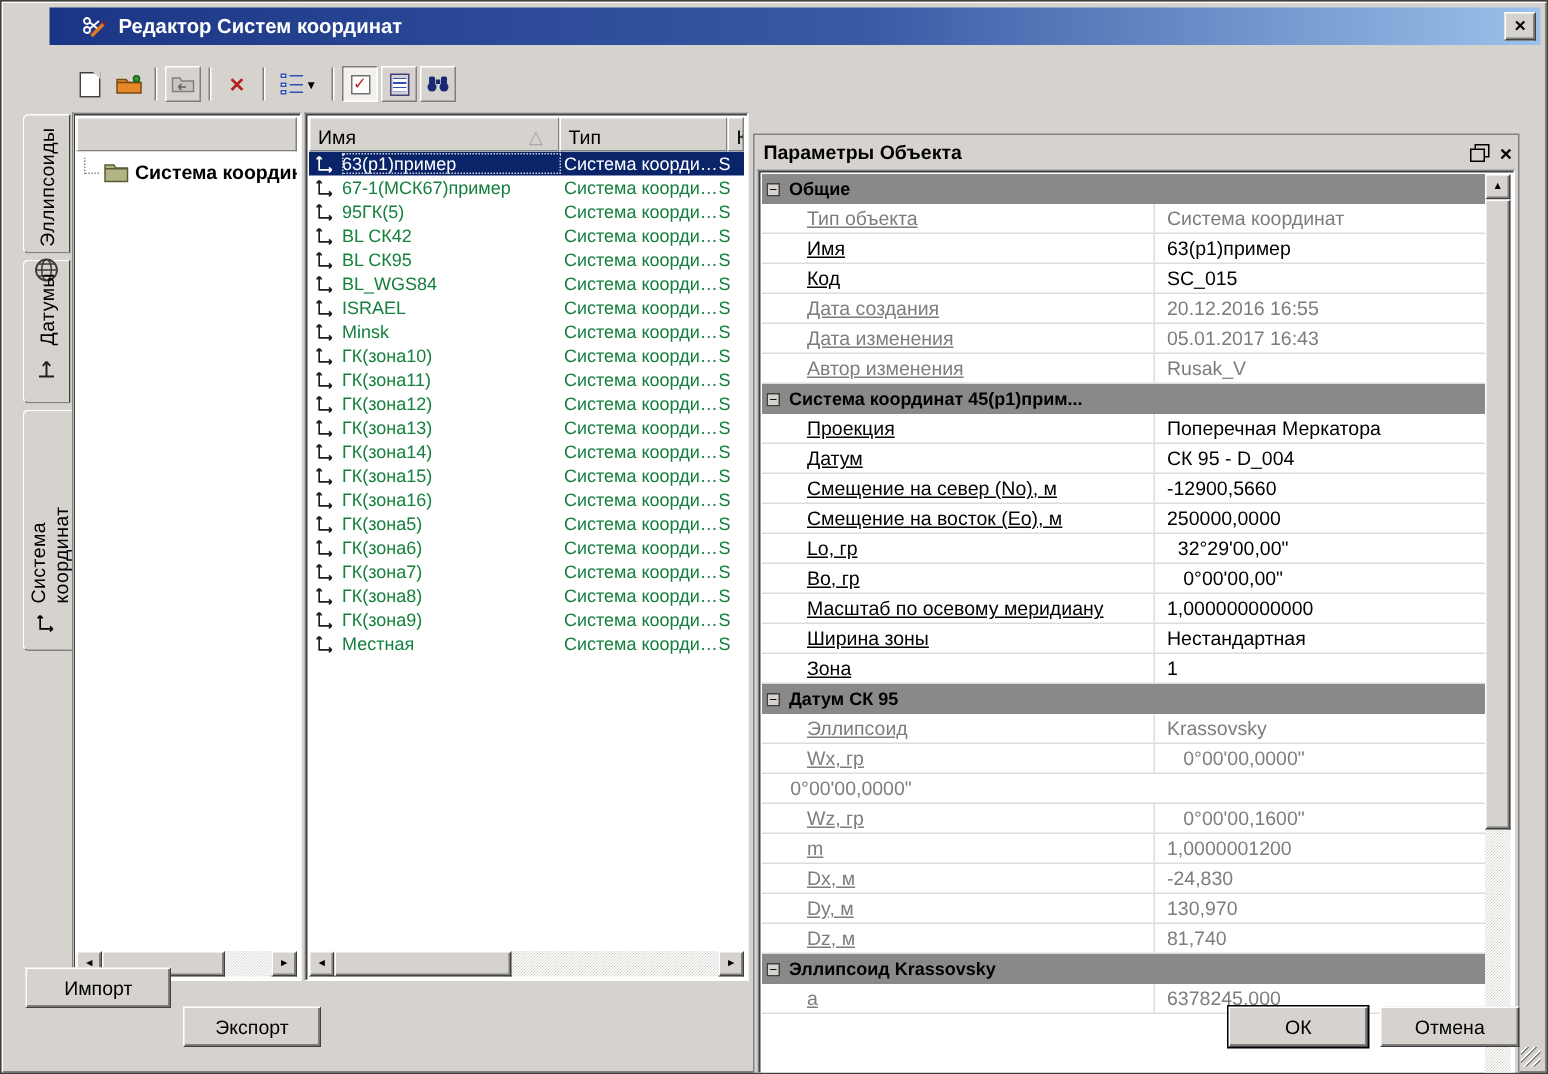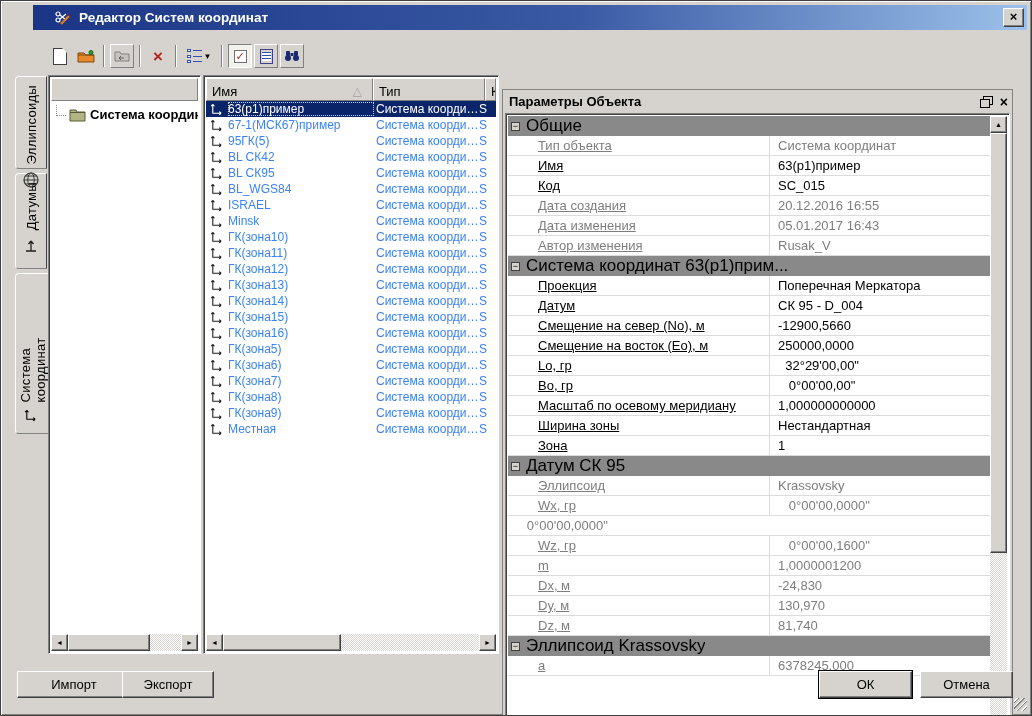--- a/index.html
+++ b/index.html
@@ -79,21 +79,21 @@
   .hthumb { position:absolute; top:0; height:17px; background:#d6d3ce; border:1px solid;
     border-color:#fff #404040 #404040 #fff; box-shadow:inset -1px -1px 0 #808080; }
 
   
   .list-panel { left:202px; top:74px; width:296px; height:579px; }
   .list-header { position:absolute; left:2px; top:2px; right:2px; height:23px; display:flex; }
   .lh-cell { height:23px; padding:3px 4px 0 5px; font-size:13px; color:#000; display:flex; align-items:center; overflow:hidden; white-space:nowrap; }
   .lh-name { width:170px; } .lh-type { width:114px; } .lh-code { flex:1; }
   .sort-tri { margin-left:auto; margin-right:6px; color:#a0a0a0; font-size:12px; }
   .list-body { position:absolute; left:2px; top:25px; right:2px; bottom:19px; overflow:hidden; background:#fff; }
-  .lrow { display:flex; align-items:center; height:16px; font-size:12px; white-space:nowrap; color:#3b82f6; cursor:default; }
+  .lrow { display:flex; align-items:center; height:16px; font-size:12px; white-space:nowrap; color:#15803d; cursor:default; }
   .licon { width:22px; padding-left:4px; flex:0 0 auto; color:#202020; display:flex; align-items:center; }
   .licon svg { display:block; }
   .lname { width:146px; overflow:hidden; text-overflow:clip; }
   .ltype { width:105px; overflow:hidden; text-overflow:ellipsis; padding-left:2px; }
   .lcode { flex:1; overflow:hidden; }
   .lrow.sel { background:#0a246a; color:#fff; }
   .lrow.sel .licon { color:#fff; }
   .lrow.sel .lname { outline:1px dotted #d0d0d0; outline-offset:-1px; }
 
   
@@ -102,21 +102,21 @@
   .props-title { font-weight:bold; font-size:13px; color:#000; flex:1; }
   .float-icon { width:12px; height:11px; position:relative; margin-right:8px; }
   .float-icon::before { content:""; position:absolute; left:3px; top:0; width:8px; height:7px; border:1px solid #000; }
   .float-icon::after { content:""; position:absolute; left:0; top:3px; width:8px; height:7px; border:1px solid #000; background:#d6d3ce; }
   .props-close { font-weight:bold; font-size:14px; line-height:12px; color:#000; }
   .props-grid { position:absolute; left:2px; top:23px; right:2px; bottom:2px; background:#fff;
     border:1px solid; border-color:#808080 #fff #fff #808080; box-shadow:inset 1px 1px 0 #404040; overflow:hidden; }
   .props-rows { position:absolute; left:2px; top:2px; right:19px; bottom:2px; overflow:hidden; }
   .psection { height:20px; background:#898989; display:flex; align-items:center; }
   .pminus { width:9px; height:9px; background:#d6d3ce; border:1px solid #404040; font-size:9px; line-height:7px; text-align:center; color:#000; margin:0 6px 0 3px; flex:0 0 auto; }
-  .ptitle { font-weight:normal; font-size:17px; color:#000; white-space:nowrap; overflow:hidden; }
+  .ptitle { font-weight:bold; font-size:12px; color:#000; white-space:nowrap; overflow:hidden; }
   .prow { height:20px; display:flex; border-bottom:1px solid #dcdcdc; background:#fff; }
   .plabel { width:262px; padding:2px 4px 0 30px; border-right:1px solid #dcdcdc; color:#000; white-space:nowrap; overflow:hidden; font-size:13px;text-decoration:underline; }
   .pvalue { flex:1; padding:2px 4px 0 8px; color:#000; white-space:pre; overflow:hidden; font-size:13px; }
   .plabel.ro, .pvalue.ro { color:#7d7d7d; }
 
   
   .vscroll { position:absolute; right:2px; top:2px; bottom:2px; width:17px; background:#fff;
     background-image:linear-gradient(45deg,#d8d5d0 25%,transparent 25%,transparent 75%,#d8d5d0 75%),linear-gradient(45deg,#d8d5d0 25%,transparent 25%,transparent 75%,#d8d5d0 75%);
     background-size:2px 2px; background-position:0 0,1px 1px; }
   .vsbtn { position:absolute; left:0; width:17px; height:17px; background:#d6d3ce; border:1px solid;
@@ -124,21 +124,21 @@
     font-size:7px; line-height:15px; text-align:center; color:#000; }
   .vsbtn.up { top:0; } .vsbtn.down { bottom:0; }
   .vthumb { position:absolute; left:0; top:17px; width:17px; height:420px; background:#d6d3ce; border:1px solid;
     border-color:#fff #404040 #404040 #fff; box-shadow:inset -1px -1px 0 #808080; }
 
   
   .btn { position:absolute; height:27px; background:#d6d3ce; border:1px solid;
     border-color:#fff #404040 #404040 #fff; box-shadow:inset -1px -1px 0 #808080;
     font-size:13px; color:#000; text-align:center; line-height:25px; cursor:default; }
   .btn.default { outline:1px solid #000; }
-  .btn-import { left:16px; top:670px; width:114px; }
+  .btn-import { left:16px; top:644px; width:97px; }
   .btn-export { left:121px; top:670px; width:92px; }
   .btn-ok { left:818px; top:670px; width:93px; }
   .btn-cancel { left:919px; top:670px; width:93px; }
 
   .resize-grip { position:absolute; right:4px; bottom:4px; width:13px; height:13px;
     background:repeating-linear-gradient(135deg, transparent 0 2px, #fff 2px 3px, #808080 3px 4px); }
 </style>
 </head>
 <body>
 
@@ -535,21 +535,21 @@
           <div class="prow">
             <span class="plabel ro">Дата изменения</span>
             <span class="pvalue ro">05.01.2017 16:43</span>
           </div>
           <div class="prow">
             <span class="plabel ro">Автор изменения</span>
             <span class="pvalue ro">Rusak_V</span>
           </div>
           <div class="psection">
             <span class="pminus">−</span>
-            <span class="ptitle">Система координат 63(p1)прим...</span>
+            <span class="ptitle">Система координат 45(p1)прим...</span>
           </div>
           <div class="prow">
             <span class="plabel">Проекция</span>
             <span class="pvalue">Поперечная Меркатора</span>
           </div>
           <div class="prow">
             <span class="plabel">Датум</span>
             <span class="pvalue">СК 95 - D_004</span>
           </div>
           <div class="prow">

